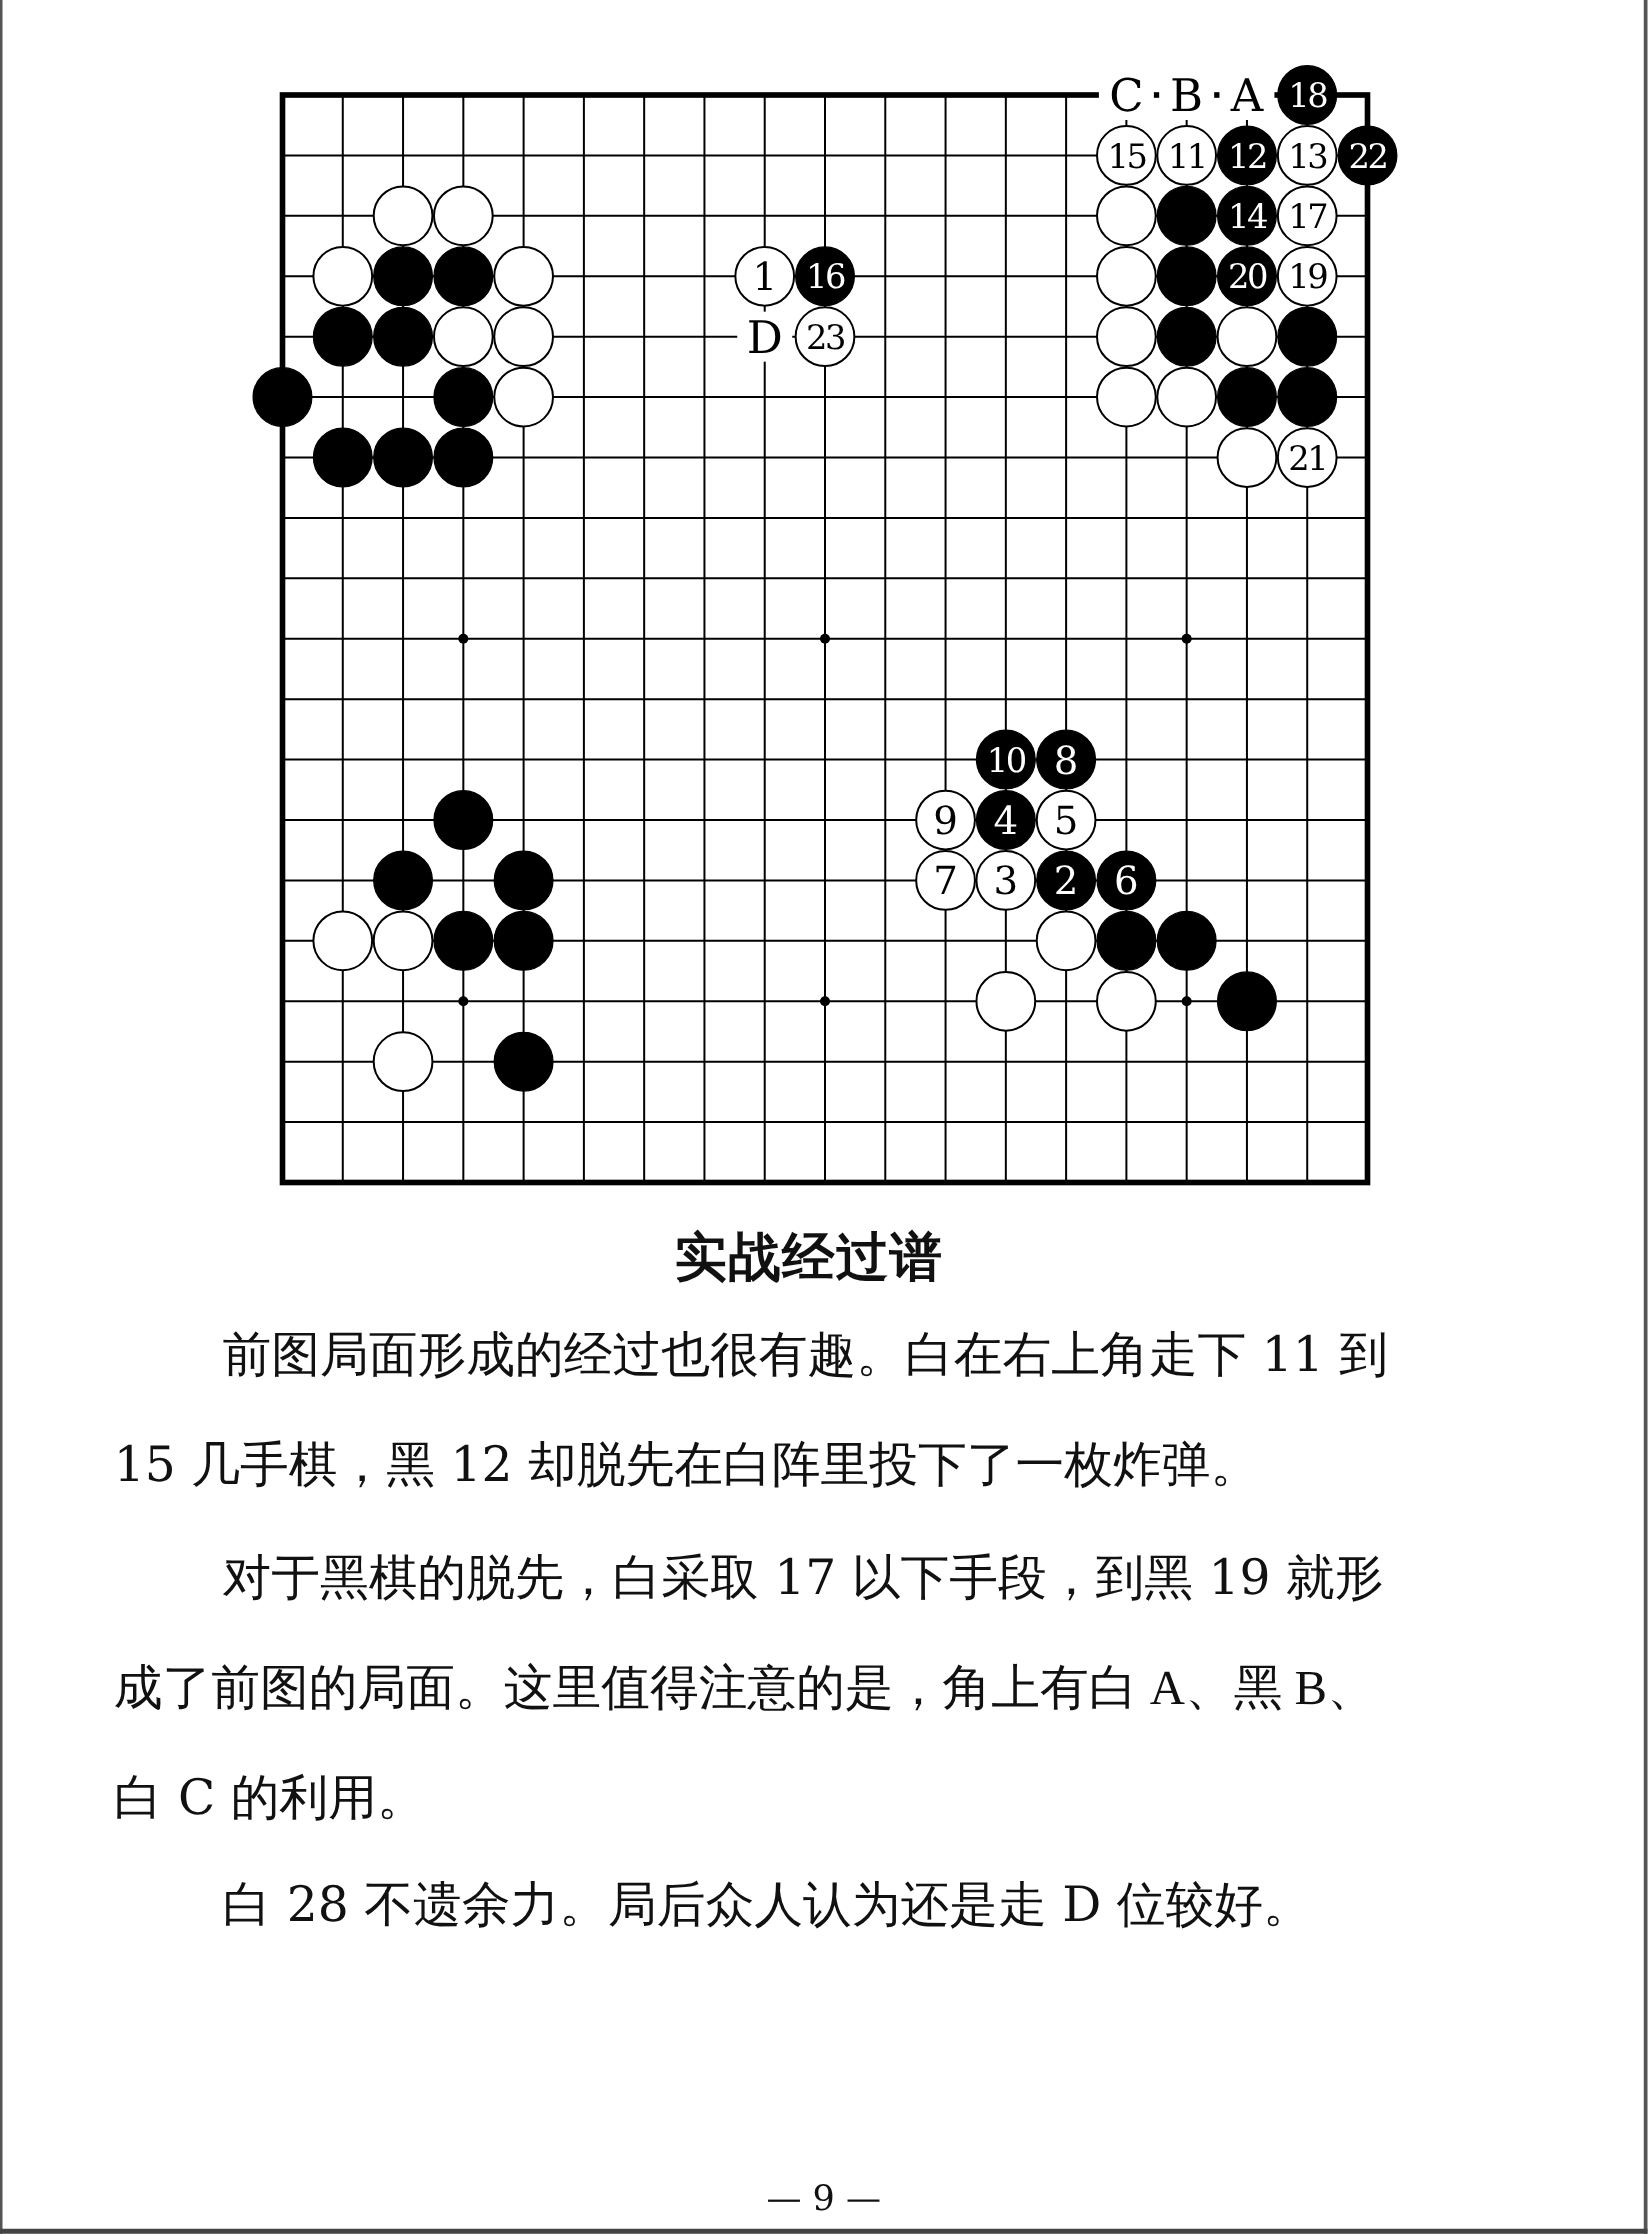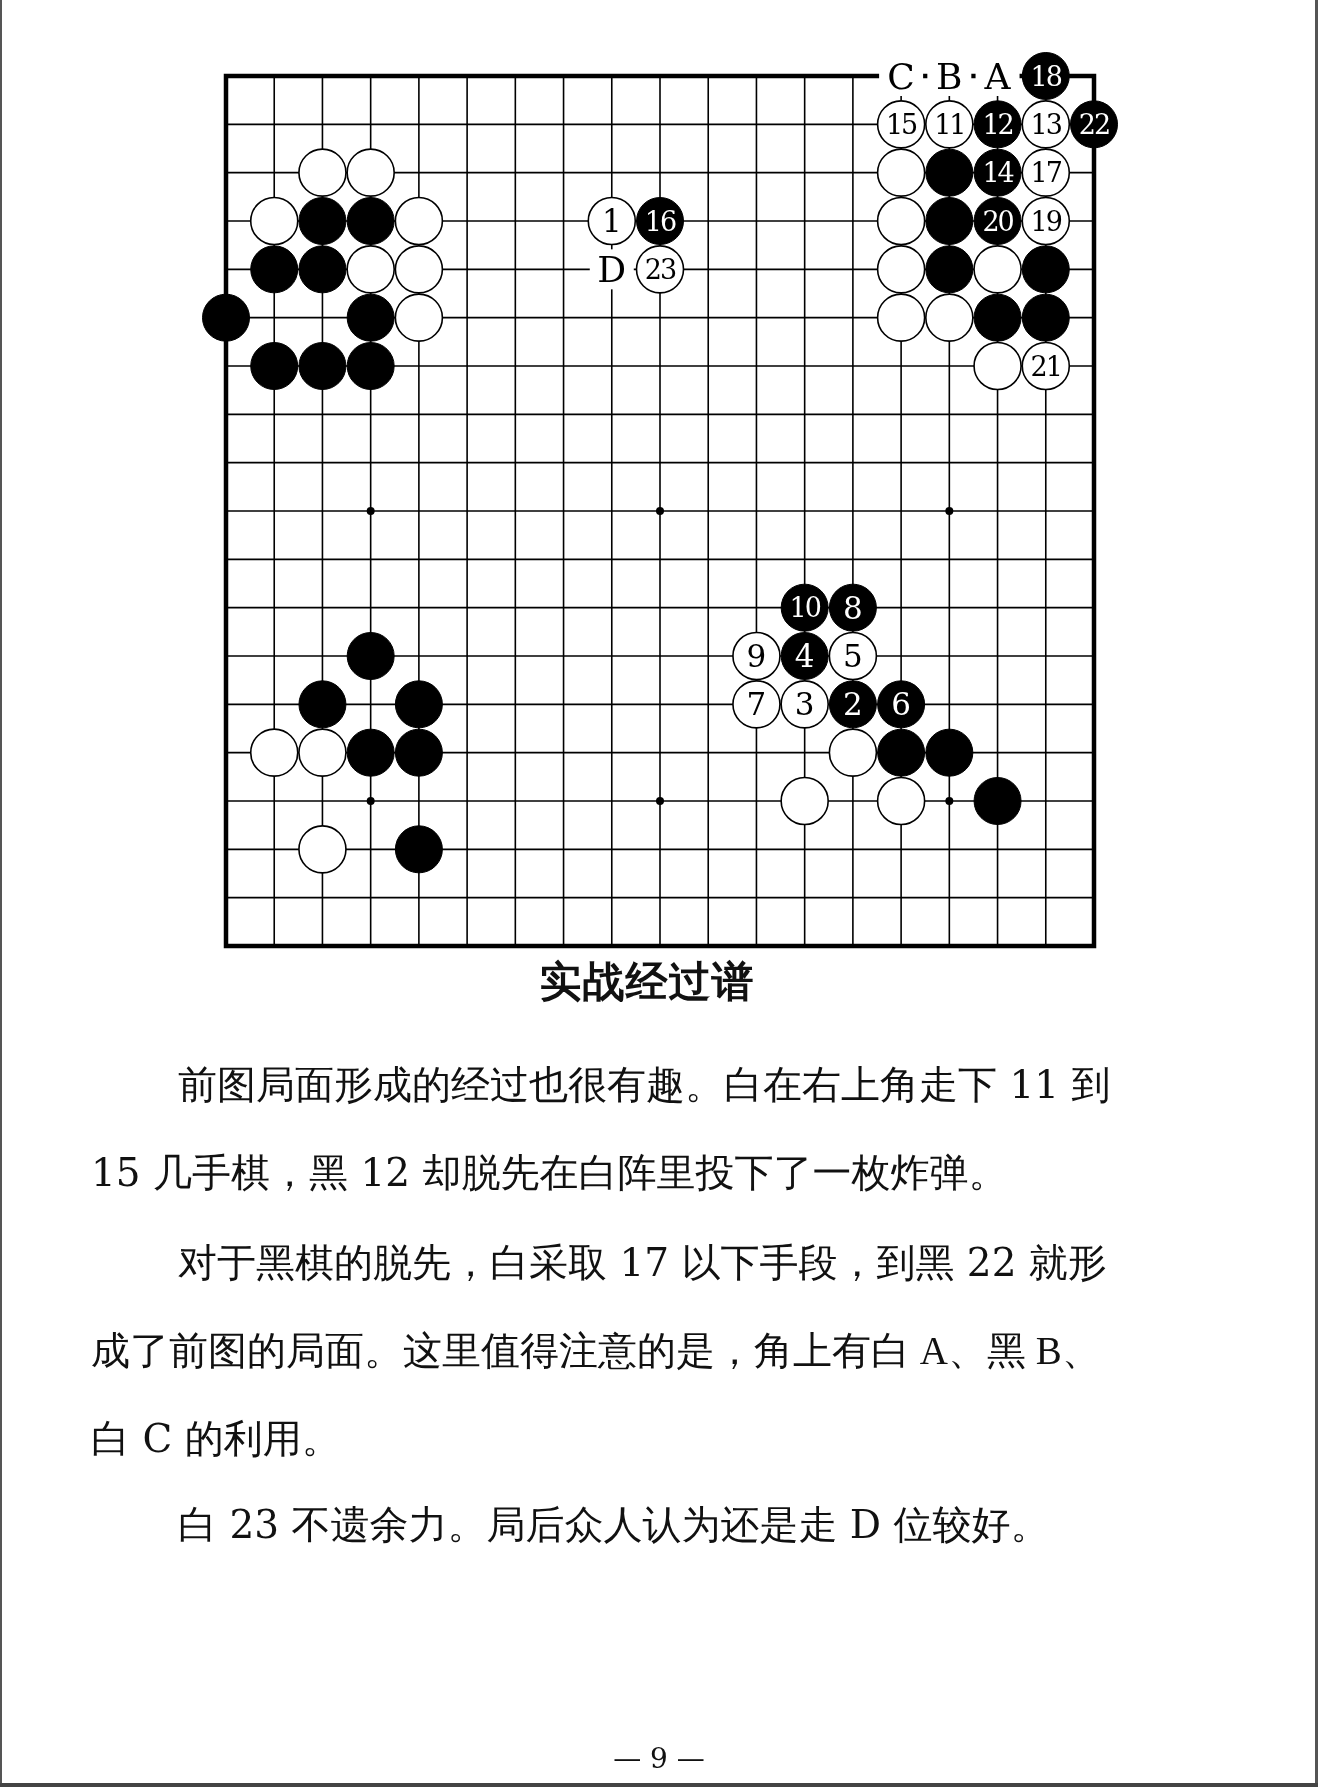--- a/index.html
+++ b/index.html
@@ -2,21 +2,21 @@
 <html><head>
 <meta charset="utf-8">
 <style>
   html, body { margin: 0; padding: 0; }
   body { width: 1318px; height: 1787px; background: #ffffff; position: relative; overflow: hidden;
          font-family: "DejaVu Serif", "Liberation Serif", serif; color: #111; }
   .frame-left { position: absolute; left: 0; top: 0; width: 2px; height: 1787px; background: #555; }
   .frame-right { position: absolute; right: 0; top: 0; width: 3px; height: 1787px; background: #555; }
   .frame-bottom { position: absolute; left: 0; bottom: 0; width: 1318px; height: 4px; background: #444; }
   #board { position: absolute; left: 0; top: 0; width: 1318px; height: 1000px; }
-  .title { position: absolute; left: 0; width: 1294px; top: 954px; text-align: center;
+  .title { position: absolute; left: 0; width: 1294px; top: 978px; text-align: center;
            font-family: "DejaVu Sans", sans-serif; font-weight: bold; font-size: 42px; letter-spacing: 1px; }
   .para { position: absolute; left: 91px; width: 1120px; font-size: 39px; line-height: 88px; text-align: justify; }
   .page-num { position: absolute; left: 0; width: 1318px; top: 1742px; text-align: center; font-size: 28px; }
 </style>
 </head>
 <body>
 
 <div class="frame-left"></div>
 <div class="frame-right"></div>
 <div class="frame-bottom"></div>
@@ -165,19 +165,19 @@
     <circle cx="804.6666666666666" cy="801" r="23.5" fill="#fff" stroke="#000" stroke-width="1.6"></circle>
     <circle cx="901.1111111111111" cy="801" r="23.5" fill="#fff" stroke="#000" stroke-width="1.6"></circle>
     <circle cx="997.5555555555555" cy="801" r="23.5" fill="#000" stroke="#000" stroke-width="1"></circle>
   </svg>
 
 <div class="title">实战经过谱</div>
 
 <div id="paras">
   <div class="para" style="top:1041px;text-indent:87px;">前图局面形成的经过也很有趣。白在右上角走下 11 到</div>
   <div class="para" style="top:1129px;">15 几手棋，黑 12 却脱先在白阵里投下了一枚炸弹。</div>
-  <div class="para" style="top:1219px;text-indent:87px;">对于黑棋的脱先，白采取 17 以下手段，到黑 22 就形</div>
+  <div class="para" style="top:1219px;text-indent:87px;">对于黑棋的脱先，白采取 17 以下手段，到黑 19 就形</div>
   <div class="para" style="top:1307px;font-family:Liberation Serif, serif;">成了前图的局面。这里值得注意的是，角上有白 A、黑 B、</div>
   <div class="para" style="top:1395px;">白 C 的利用。</div>
-  <div class="para" style="top:1481px;text-indent:87px;">白 23 不遗余力。局后众人认为还是走 D 位较好。</div>
+  <div class="para" style="top:1481px;text-indent:87px;">白 28 不遗余力。局后众人认为还是走 D 位较好。</div>
 </div>
 
 <div class="page-num">— 9 —</div>
 
 </body></html>

